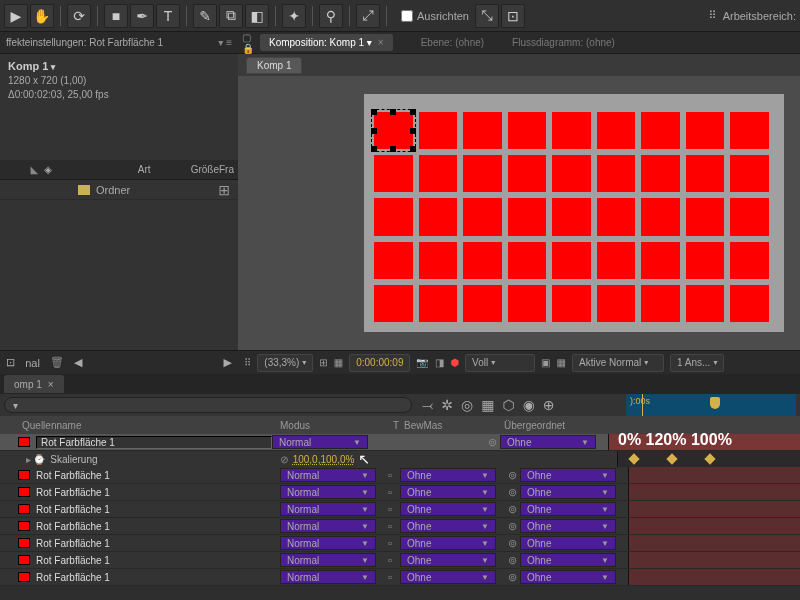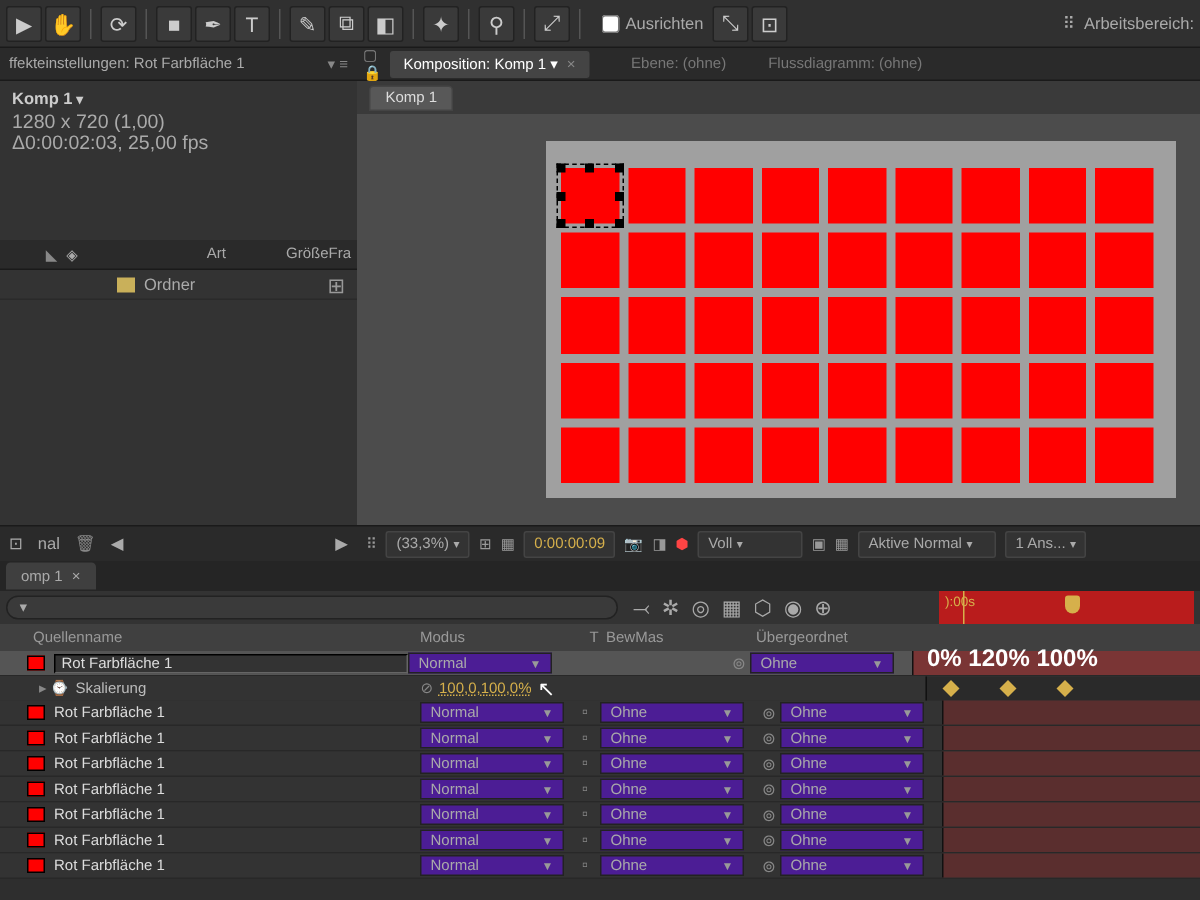--- a/index.html
+++ b/index.html
@@ -12,21 +12,21 @@
   .tool-check input { width: 12px; height: 12px; }
   .toolbar-right { margin-left: auto; display: flex; align-items: center; gap: 6px; }
   
   .upper { display: flex; height: 342px; }
   .left-panel { width: 238px; background: #333; display: flex; flex-direction: column; }
   .lp-header { background: #2a2a2a; height: 22px; display: flex; align-items: center; padding: 0 6px; border-bottom: 1px solid #1a1a1a; font-size: 10px; }
   .lp-header .close-x { margin-left: auto; color: #888; }
   .lp-info { padding: 6px 8px; background: #333; flex-shrink: 0; }
   .lp-info .title { color: #ccc; font-weight: bold; margin-bottom: 2px; }
   .lp-info .title::after { content: " ▾"; font-size: 9px; }
-  .lp-info .line { color: #aaa; font-size: 13px; line-height: 14px; }
+  .lp-info .line { color: #aaa; font-size: 10px; line-height: 14px; }
   .lp-columns { background: #2a2a2a; height: 20px; display: flex; align-items: center; border-bottom: 1px solid #1a1a1a; padding: 0 4px; font-size: 10px; }
   .lp-col-art { width: 100px; margin-left: 80px; }
   .lp-col-gr { width: 40px; }
   .lp-rows { background: #333; }
   .lp-row { height: 20px; display: flex; align-items: center; padding-left: 78px; border-bottom: 1px solid #2a2a2a; }
   .lp-row .swatch { width: 12px; height: 10px; background: #c9b05a; margin-right: 6px; }
   .lp-row .swatch.k { background: #888; }
   .lp-row .icon-r { margin-left: auto; margin-right: 8px; color: #999; font-size: 14px; }
   .lp-footer { height: 24px; background: #2a2a2a; display: flex; align-items: center; padding: 0 6px; gap: 10px; margin-top: auto; border-top: 1px solid #1a1a1a; }
   .lp-footer .trash { color: #888; }
@@ -59,21 +59,21 @@
   .pb-item.dd::after { content:" ▾"; font-size: 8px; margin-left: 3px; }
   .pb-icon { color: #999; }
   
   .timeline { height: 226px; background: #2e2e2e; display: flex; flex-direction: column; }
   .tl-tabs { height: 20px; background: #252525; display: flex; align-items: center; padding: 0 4px; }
   .tl-tab { background: #3f3f3f; padding: 0 10px; height: 18px; display:flex; align-items:center; border-radius: 3px 3px 0 0; font-size: 10px; }
   .tl-tab .x { margin-left: 6px; }
   .tl-toolbar { height: 22px; background: #333; display: flex; align-items: center; padding: 0 4px; }
   .tl-search { flex: 0 0 408px; height: 16px; background: #3a3a3a; border: 1px solid #222; border-radius: 8px; color: #aaa; padding: 0 8px; font-size: 10px; }
   .tl-tool-icons { margin-left: 10px; display: flex; gap: 8px; color: #aaa; font-size: 14px; }
-  .tl-time-right { margin-left: auto; width: 170px; background: #b91c1c; height: 22px; position: relative; text-align: center; }
+  .tl-time-right { margin-left: auto; width: 170px; background: #0c4a6e; height: 22px; position: relative; text-align: center; }
   .tl-time-indicator { position: absolute; left: 4px; top: 2px; color: #d6b04b; font-size: 9px; }
   .tl-cti { position: absolute; top: 0; bottom:0; width:1px; background:#d6b04b; }
   
   .tl-header { height: 18px; background: #404040; display: flex; font-size: 10px; color: #999; align-items: center; }
   .tl-h-name { width: 280px; padding-left: 22px; }
   .tl-h-mode { width: 108px; }
   .tl-h-t { width: 16px; text-align:center; }
   .tl-h-bew { width: 100px; }
   .tl-h-ueb { width: 113px; }
   .tl-h-tracks { flex: 1; background:#1a1a1a; }

